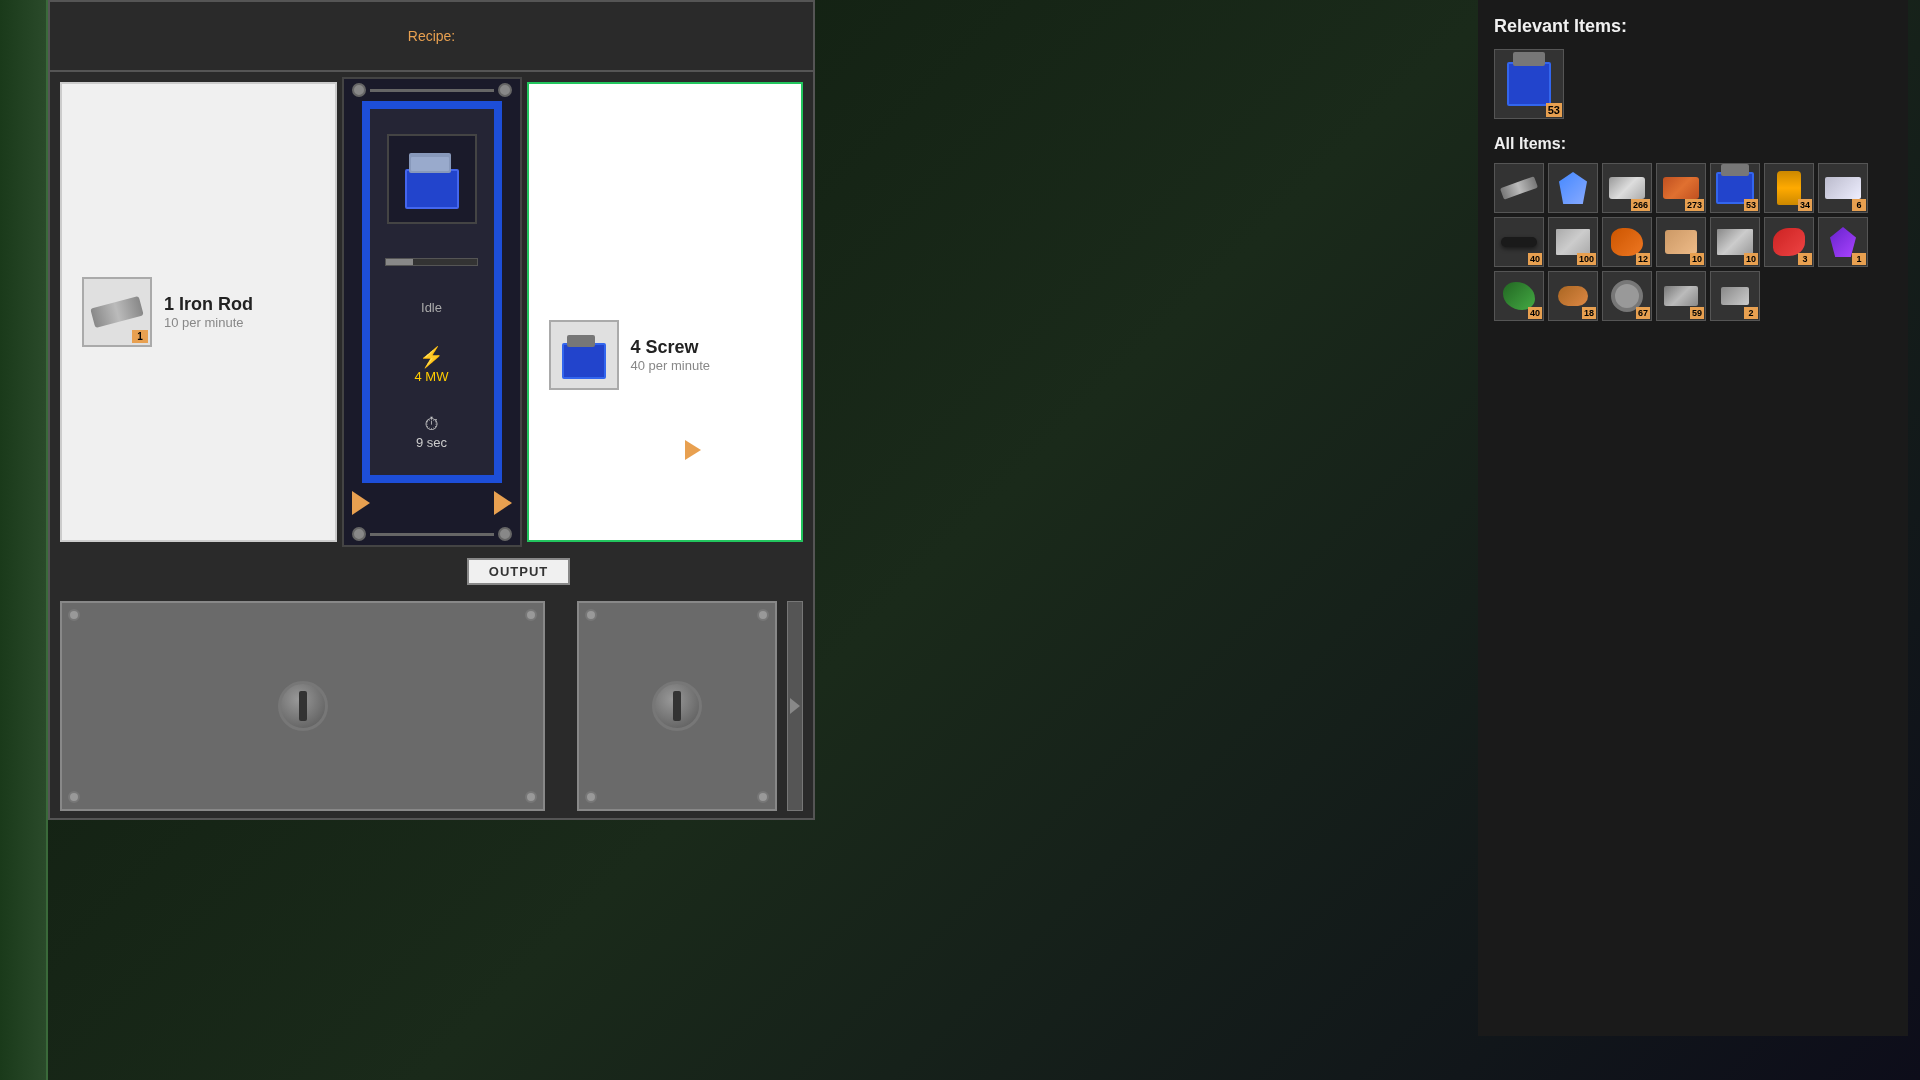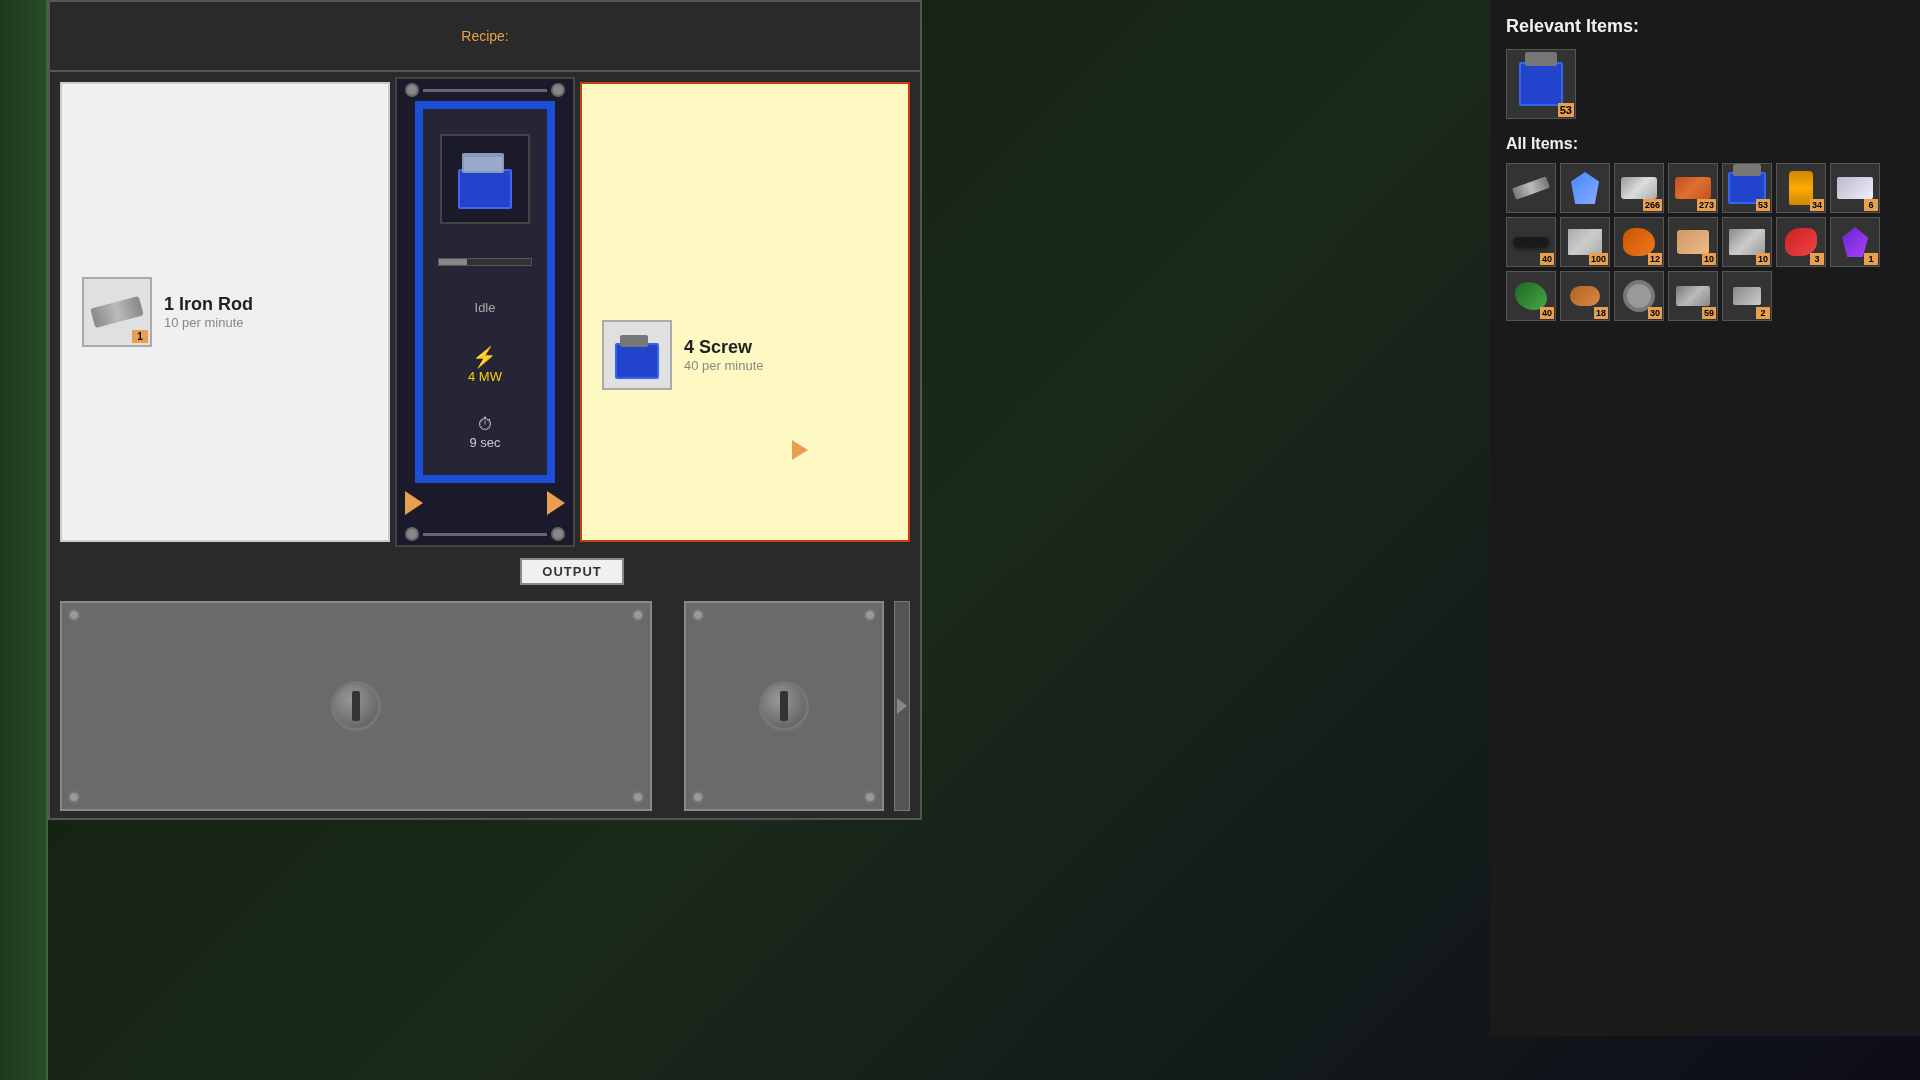--- a/index.html
+++ b/index.html
@@ -28,21 +28,21 @@
       height: 100%;
       background: linear-gradient(to right, #1a3a1a, #2a4a2a);
       border-right: 2px solid #3a6a3a;
     }
 
     
     .main-window {
       position: absolute;
       left: 48px;
       top: 0;
-      width: 874px;
+      width: 767px;
       height: 820px;
       background: #2a2a2a;
       border: 2px solid #555;
     }
 
     
     .recipe-header {
       background: #2a2a2a;
       border-bottom: 2px solid #555;
       padding: 8px 16px;
@@ -188,23 +188,23 @@
     .machine-connector-bottom {
       display: flex;
       justify-content: space-between;
       width: 100%;
       padding: 4px 8px;
     }
 
     
     .output-panel {
       flex: 1;
-      background: #fef9c3;
+      background: #ffffff;
       margin: 10px 10px 10px 0;
-      border: 2px solid #c2410c;
+      border: 2px solid #22c55e;
       position: relative;
       display: flex;
       align-items: flex-start;
       justify-content: flex-start;
       padding: 20px;
     }
 
     
     .item-card {
       display: flex;
@@ -349,21 +349,21 @@
     }
 
     .bolt-tl { top: 6px; left: 6px; }
     .bolt-tr { top: 6px; right: 6px; }
     .bolt-bl { bottom: 6px; left: 6px; }
     .bolt-br { bottom: 6px; right: 6px; }
 
     
     .right-panel {
       position: absolute;
-      right: 0;
+      right: 12px;
       top: 0;
       width: 430px;
       height: 1036px;
       background: #1a1a1a;
       padding: 16px;
     }
 
     .relevant-header {
       color: #f0f0f0;
       font-size: 18px;
@@ -756,21 +756,21 @@
     <div class="item-thumb">
       <div class="shape-green-organic"></div>
       <div class="item-thumb-badge">40</div>
     </div>
     <div class="item-thumb">
       <div style="width:30px;height:20px;background:linear-gradient(135deg,#aa6622,#dd8844);border-radius:10px;"></div>
       <div class="item-thumb-badge">18</div>
     </div>
     <div class="item-thumb">
       <div class="shape-circle-gear"></div>
-      <div class="item-thumb-badge">30</div>
+      <div class="item-thumb-badge">67</div>
     </div>
     <div class="item-thumb">
       <div style="width:34px;height:20px;background:linear-gradient(135deg,#777,#bbb,#888);border-radius:2px;"></div>
       <div class="item-thumb-badge">59</div>
     </div>
 
     <div class="item-thumb">
       <div style="width:28px;height:18px;background:linear-gradient(135deg,#888,#ccc);border-radius:2px;"></div>
       <div class="item-thumb-badge">2</div>
     </div>

